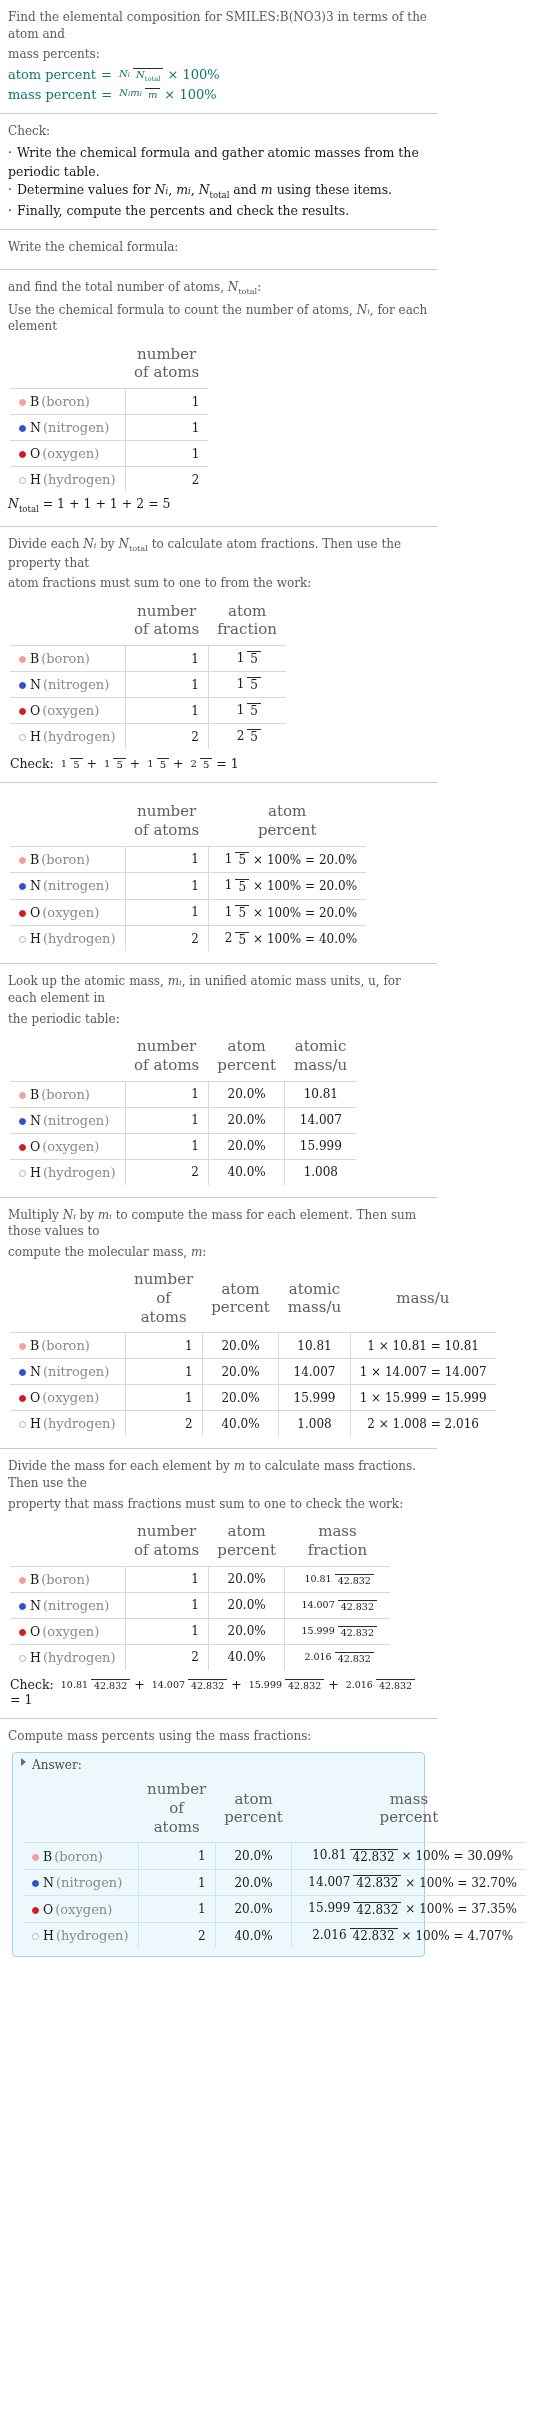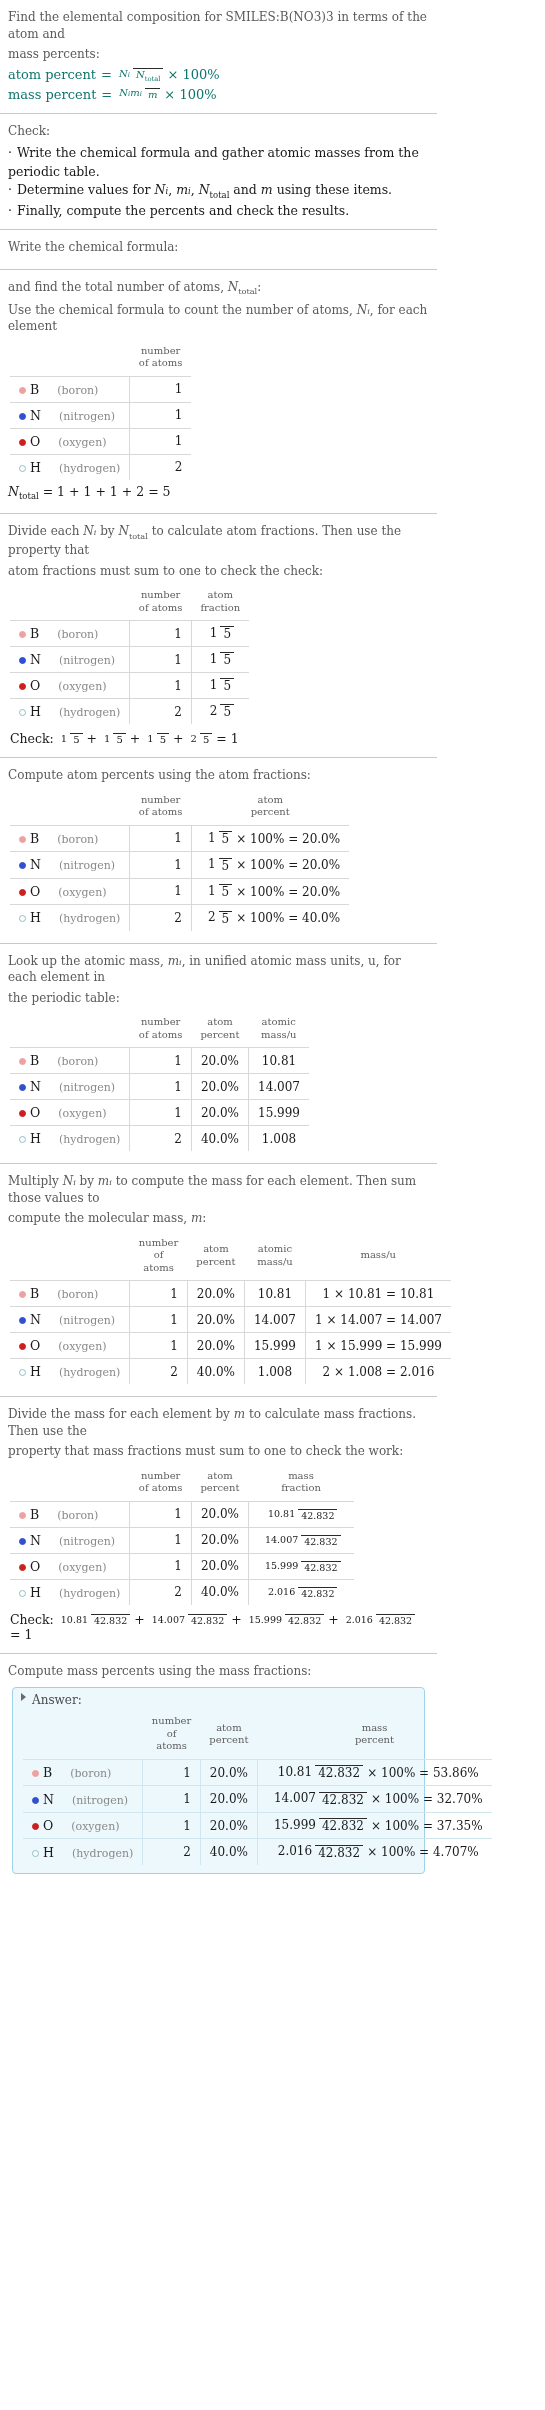--- a/index.html
+++ b/index.html
@@ -66,41 +66,41 @@
   table.grid th, table.grid td {
     border: 1px solid #d8d8d8;
     padding: 5px 9px;
     vertical-align: middle;
   }
   table.grid thead th {
     border: none;
     border-bottom: 1px solid #d8d8d8;
     color: #5f5f5f;
     font-weight: normal;
-    font-size: 10px;
+    font-size: 15px;
     line-height: 1.25;
     text-align: center;
     padding: 3px 9px 6px 9px;
   }
   table.grid thead th.corner { border: none; }
   table.grid tbody td.el { text-align: left; white-space: nowrap; border-left: none; }
   table.grid tbody td.num { text-align: right; white-space: nowrap; }
   table.grid tbody td.ctr { text-align: center; white-space: nowrap; }
   table.grid tbody tr td:last-child { border-right: none; }
   table.grid tbody tr:last-child td { border-bottom: none; }
 
   .dot {
     display: inline-block;
     width: 7px; height: 7px;
     border-radius: 50%;
     margin-right: 4px;
     vertical-align: 0px;
   }
   .elsym { font-size: 12.5px; color: #1a1a1a; }
-  .elname { color: #8a8a8a; font-size: 11px; margin-left: 18px; }
+  .elname { color: #8a8a8a; font-size: 13px; margin-left: 2px; }
 
   .check { font-size: 12.5px; margin: 7px 0 2px 2px; display: flex; align-items: center; flex-wrap: wrap; }
 
   
   .answer-box {
     border: 1px solid #9fd2e8;
     border-radius: 4px;
     background: #edf8fc;
     margin: 8px 4px 10px 4px;
     padding: 0;
@@ -197,21 +197,21 @@
             <td class="num">2</td>
           </tr>
         </tbody>
     </table>
     <div class="plain"><span class="it">N</span><sub>total</sub><span> = 1 + 1 + 1 + 2 = 5</span></div>
   </div>
   <div class="rule"></div>
 
   <div class="section">
     <div class="prompt">Divide each <span class="it">N</span><span class="sub-it">i</span> by <span class="it">N</span><sub>total</sub> to calculate atom fractions. Then use the property that</div>
-    <div class="prompt">atom fractions must sum to one to check the check:</div>
+    <div class="prompt">atom fractions must sum to one to from the work:</div>
     <table class="grid">
       <thead>
           <tr>
         <th class="corner"></th>
         <th><span>number</span><br><span>of atoms</span></th>
         <th><span>atom</span><br><span>fraction</span></th>
       </tr>
         </thead>
       <tbody id="tbl-frac">
           <tr>
@@ -262,21 +262,20 @@
           </span><span>+</span><span class="frac sm">
             <span class="num">2</span>
             <span class="den">5</span>
           </span></span>
       <span>= 1</span>
     </div>
   </div>
   <div class="rule"></div>
 
   <div class="section">
-    <div class="prompt">Compute atom percents using the atom fractions:</div>
     <table class="grid">
       <thead>
           <tr>
         <th class="corner"></th>
         <th><span>number</span><br><span>of atoms</span></th>
         <th><span>atom</span><br><span>percent</span></th>
       </tr>
         </thead>
       <tbody id="tbl-apct">
           <tr>
@@ -507,21 +506,21 @@
         <tbody id="tbl-mpct">
             <tr>
               <td class="el"><span class="dot" style="background:#f0a0a0;border:1px solid #f0a0a0;"></span><span class="elsym">B</span><span class="elname">(boron)</span></td>
               <td class="num">1</td>
               <td class="ctr">20.0%</td>
               <td class="ctr"><span style="display:inline-flex;align-items:center;">
                   <span class="frac ">
                     <span class="num">10.81</span>
                     <span class="den">42.832</span>
                   </span>
-                  <span>× 100% = 53.86%</span>
+                  <span>× 100% = 30.09%</span>
                 </span></td>
             </tr>
             <tr>
               <td class="el"><span class="dot" style="background:#3050d0;border:1px solid #3050d0;"></span><span class="elsym">N</span><span class="elname">(nitrogen)</span></td>
               <td class="num">1</td>
               <td class="ctr">20.0%</td>
               <td class="ctr"><span style="display:inline-flex;align-items:center;">
                   <span class="frac ">
                     <span class="num">14.007</span>
                     <span class="den">42.832</span>

